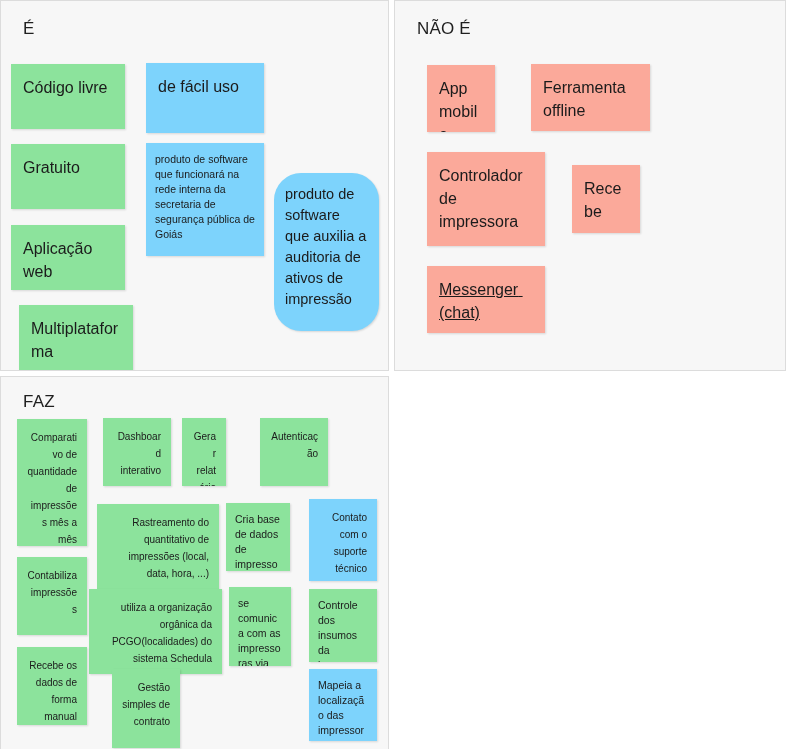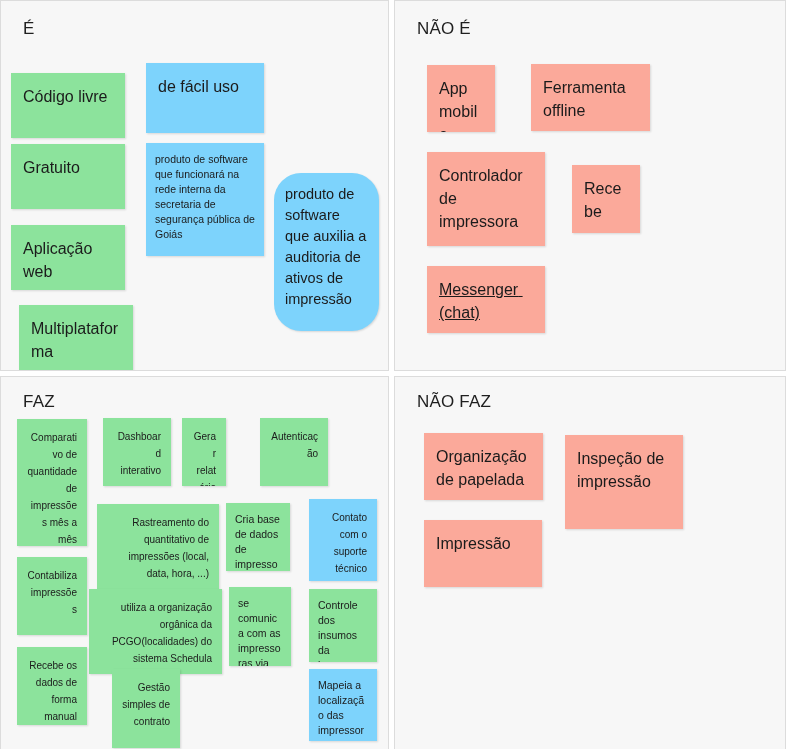--- a/index.html
+++ b/index.html
@@ -77,21 +77,21 @@
   .t-xs   { font-size: 10.5px; line-height: 15px; padding: 9px 9px 18px 9px; }
 </style>
 </head>
 <body>
 
 <div id="board">
 
   <div class="quadrant q-top-left">
     <div class="quadrant-title">É</div>
     <div class="notes-layer">
-        <div class="note c-green-light t-lg" style="left: 10px; top: 72px; width: 114px; height: 65px;">
+        <div class="note c-green-light t-lg" style="left: 10px; top: 63px; width: 114px; height: 65px;">
           <span class="note-text">Código livre</span>
         </div>
         <div class="note c-green t-lg" style="left: 145px; top: 62px; width: 118px; height: 70px;">
           <span class="note-text">de fácil uso</span>
         </div>
         <div class="note c-green-light t-lg" style="left: 10px; top: 143px; width: 114px; height: 65px;">
           <span class="note-text">Gratuito</span>
         </div>
         <div class="note c-green t-xs" style="left: 145px; top: 142px; width: 118px; height: 113px;">
           <span class="note-text">produto de software que funcionará na rede interna da secretaria de segurança pública de Goiás</span>
@@ -170,28 +170,14 @@
         </div>
         <div class="note c-green-light t-sm" style="left: 111px; top: 292px; width: 68px; height: 79px;">
           <span class="note-text">Gestão simples de contrato</span>
         </div>
         <div class="note c-green t-xs" style="left: 308px; top: 292px; width: 68px; height: 72px;">
           <span class="note-text">Mapeia a localização das impressoras</span>
         </div>
       </div>
   </div>
 
-  <div class="quadrant q-bottom-right">
-    <div class="quadrant-title">NÃO FAZ</div>
-    <div class="notes-layer">
-        <div class="note c-pink t-lg" style="left: 29px; top: 56px; width: 119px; height: 67px;">
-          <span class="note-text">Organização de papelada</span>
-        </div>
-        <div class="note c-pink t-lg" style="left: 170px; top: 58px; width: 118px; height: 94px;">
-          <span class="note-text">Inspeção de impressão</span>
-        </div>
-        <div class="note c-pink t-lg" style="left: 29px; top: 143px; width: 118px; height: 67px;">
-          <span class="note-text">Impressão</span>
-        </div>
-      </div>
-  </div>
 
 </div>
 
 </body></html>

